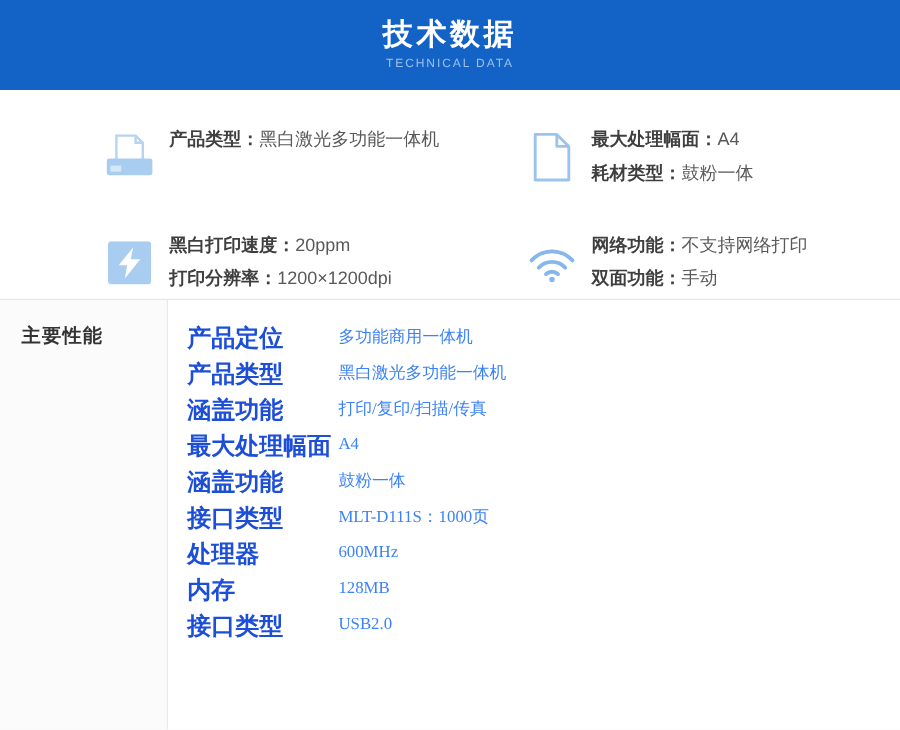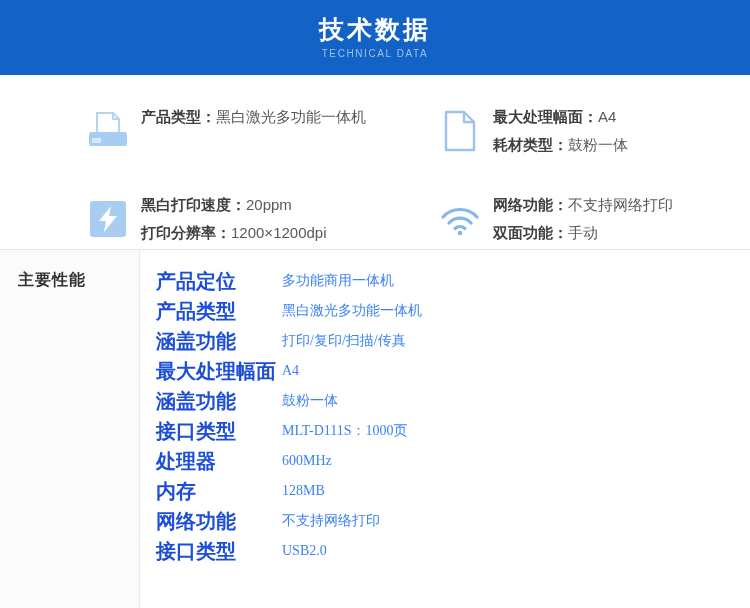--- a/index.html
+++ b/index.html
@@ -143,21 +143,17 @@
       </div>
       <div class="spec-row">
         <div class="spec-label">处理器</div>
         <div class="spec-value">600MHz</div>
       </div>
       <div class="spec-row">
         <div class="spec-label">内存</div>
         <div class="spec-value">128MB</div>
       </div>
       <div class="spec-row">
-        <div class="spec-label">网络功能</div>
-        <div class="spec-value">不支持网络打印</div>
-      </div>
-      <div class="spec-row">
         <div class="spec-label">接口类型</div>
         <div class="spec-value">USB2.0</div>
       </div>
     </div>
 </div>
 
 </body></html>

